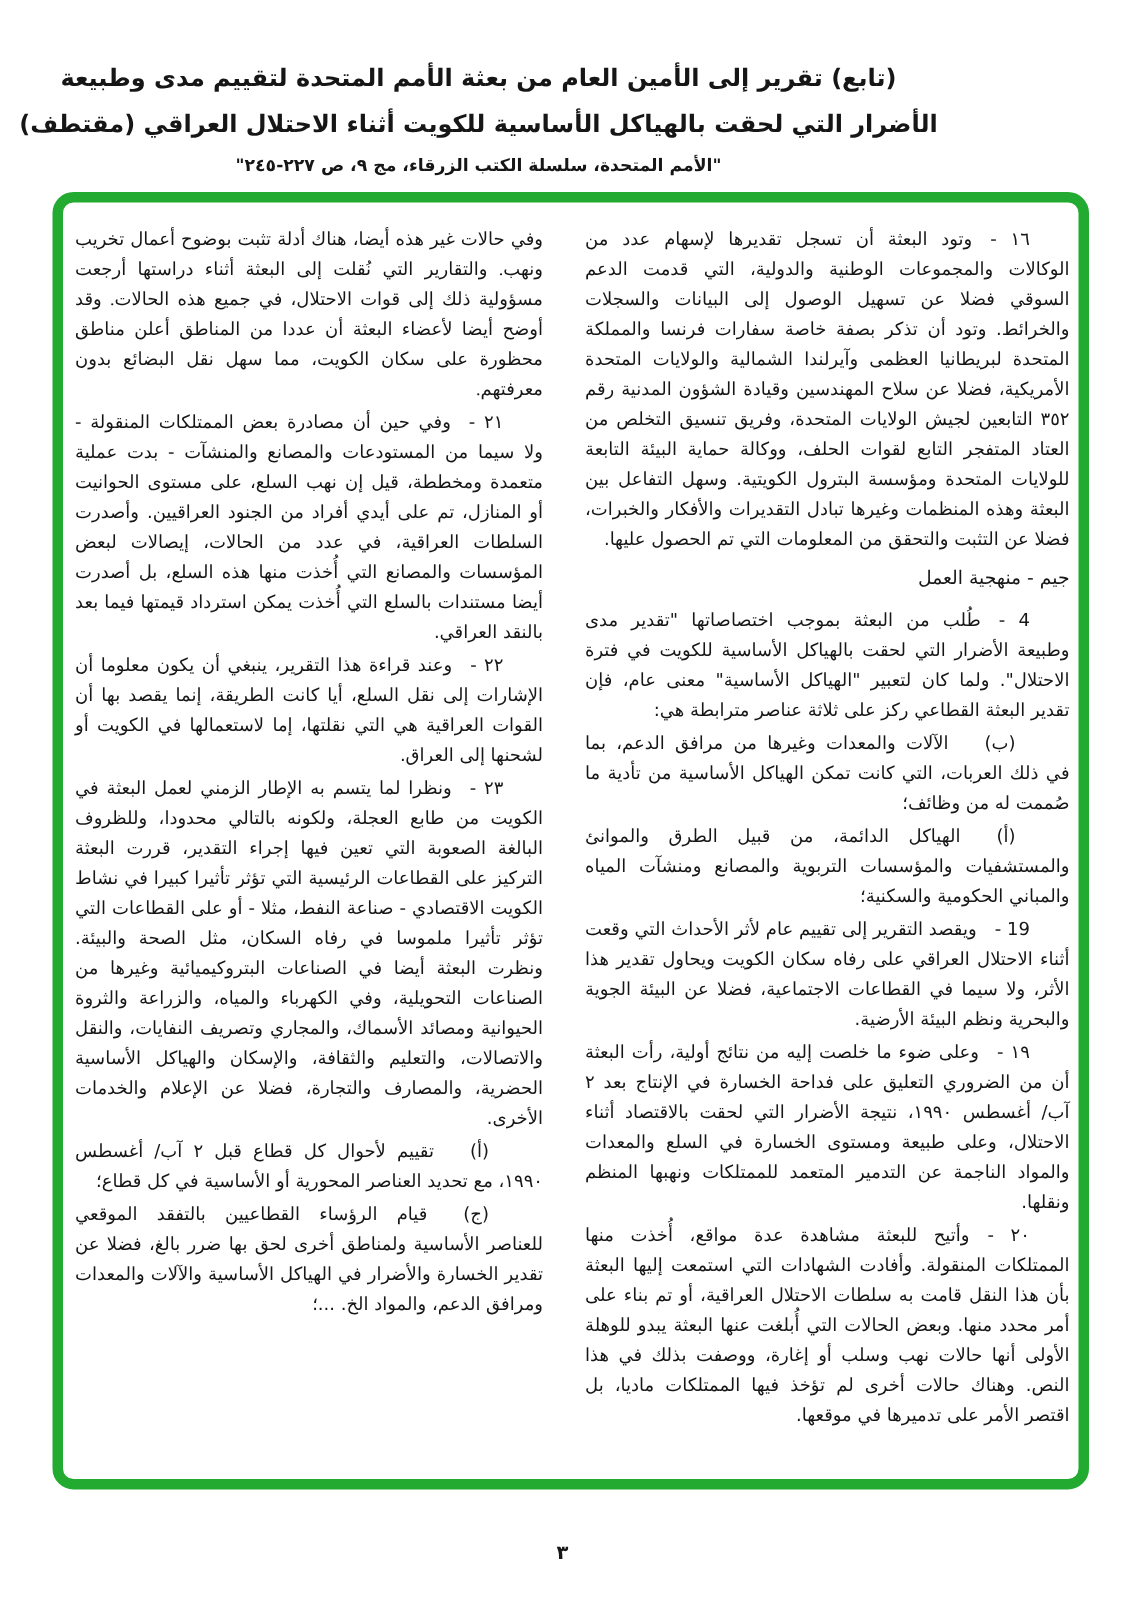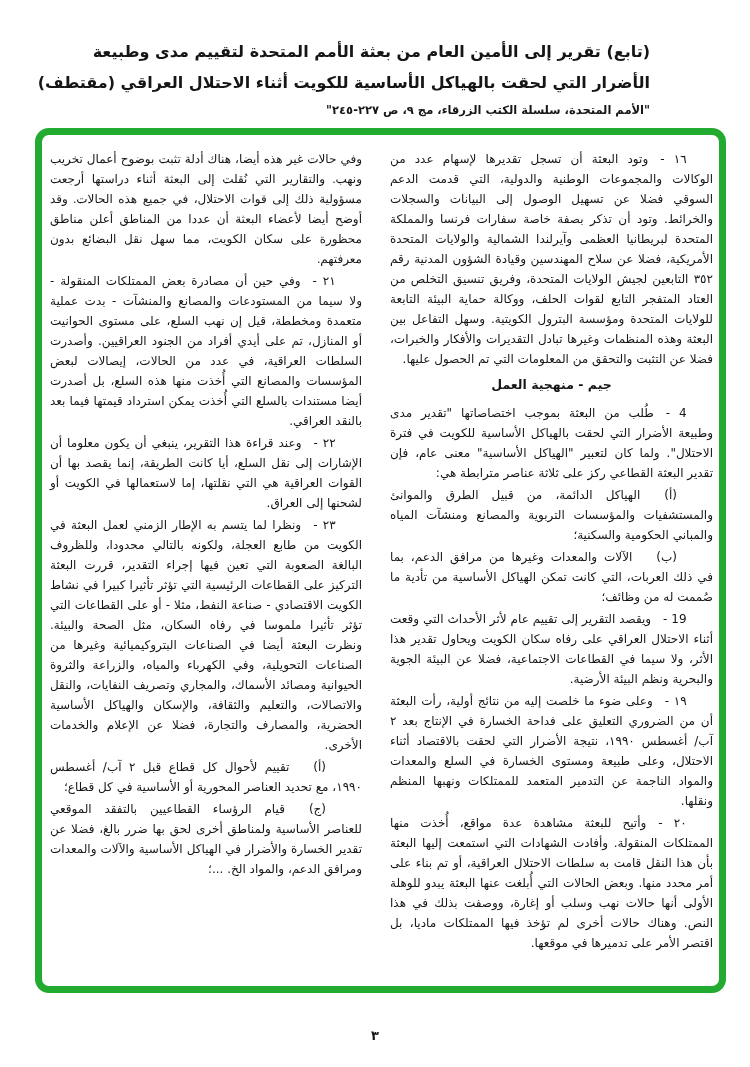--- a/index.html
+++ b/index.html
@@ -13,22 +13,23 @@
     width: 750px;
     height: 1067px;
     background: #ffffff;
     overflow: hidden;
     direction: rtl;
     color: #161616;
   }
   .title-block {
     position: absolute;
     top: 36px;
-    left: 12px;
+    left: 0;
     width: 638px;
+    text-align: center;
   }
   .title-line {
     font-size: 16px;
     font-weight: bold;
     line-height: 31px;
     letter-spacing: 0.2px;
   }
   .citation-line {
     font-size: 11.5px;
     font-weight: bold;
@@ -63,22 +64,21 @@
   }
   .col-first  { width: 323px; }
   .col-second { width: 312px; }
   .para {
     margin: 0 0 2px 0;
   }
   .para-numbered { text-indent: 2.2em; }
   .para-subitem  { text-indent: 3.0em; }
   .para-plain    { text-indent: 0; font-family: Liberation Serif, serif; }
   .section-heading {
-    text-align: center;
-    font-weight: bold;
+    font-weight: normal;
     font-size: 12.5px;
     margin: 6px 0 8px 0;
     text-indent: 0;
   }
   .page-number {
     position: absolute;
     top: 1028px;
     left: 0;
     width: 750px;
     text-align: center;
@@ -97,22 +97,22 @@
     <div class="citation-line">"الأمم المتحدة، سلسلة الكتب الزرقاء، مج ٩، ص ٢٢٧-٢٤٥"</div>
   </header>
 
   <div class="frame">
     <div class="cols">
 
       <section class="col col-first">
         <p class="para para-numbered">١٦ - وتود البعثة أن تسجل تقديرها لإسهام عدد من الوكالات والمجموعات الوطنية والدولية، التي قدمت الدعم السوقي فضلا عن تسهيل الوصول إلى البيانات والسجلات والخرائط. وتود أن تذكر بصفة خاصة سفارات فرنسا والمملكة المتحدة لبريطانيا العظمى وآيرلندا الشمالية والولايات المتحدة الأمريكية، فضلا عن سلاح المهندسين وقيادة الشؤون المدنية رقم ٣٥٢ التابعين لجيش الولايات المتحدة، وفريق تنسيق التخلص من العتاد المتفجر التابع لقوات الحلف، ووكالة حماية البيئة التابعة للولايات المتحدة ومؤسسة البترول الكويتية. وسهل التفاعل بين البعثة وهذه المنظمات وغيرها تبادل التقديرات والأفكار والخبرات، فضلا عن التثبت والتحقق من المعلومات التي تم الحصول عليها.</p>
         <p class="para section-heading">جيم - منهجية العمل</p>
         <p class="para para-numbered">4 - طُلب من البعثة بموجب اختصاصاتها "تقدير مدى وطبيعة الأضرار التي لحقت بالهياكل الأساسية للكويت في فترة الاحتلال". ولما كان لتعبير "الهياكل الأساسية" معنى عام، فإن تقدير البعثة القطاعي ركز على ثلاثة عناصر مترابطة هي:</p>
+        <p class="para para-subitem">(ب)  الآلات والمعدات وغيرها من مرافق الدعم، بما في ذلك العربات، التي كانت تمكن الهياكل الأساسية من تأدية ما صُممت له من وظائف؛</p>
         <p class="para para-subitem">(أ)  الهياكل الدائمة، من قبيل الطرق والموانئ والمستشفيات والمؤسسات التربوية والمصانع ومنشآت المياه والمباني الحكومية والسكنية؛</p>
-        <p class="para para-subitem">(ب)  الآلات والمعدات وغيرها من مرافق الدعم، بما في ذلك العربات، التي كانت تمكن الهياكل الأساسية من تأدية ما صُممت له من وظائف؛</p>
         <p class="para para-numbered">19 - ويقصد التقرير إلى تقييم عام لأثر الأحداث التي وقعت أثناء الاحتلال العراقي على رفاه سكان الكويت ويحاول تقدير هذا الأثر، ولا سيما في القطاعات الاجتماعية، فضلا عن البيئة الجوية والبحرية ونظم البيئة الأرضية.</p>
         <p class="para para-numbered">١٩ - وعلى ضوء ما خلصت إليه من نتائج أولية، رأت البعثة أن من الضروري التعليق على فداحة الخسارة في الإنتاج بعد ٢ آب/ أغسطس ١٩٩٠، نتيجة الأضرار التي لحقت بالاقتصاد أثناء الاحتلال، وعلى طبيعة ومستوى الخسارة في السلع والمعدات والمواد الناجمة عن التدمير المتعمد للممتلكات ونهبها المنظم ونقلها.</p>
         <p class="para para-numbered">٢٠ - وأتيح للبعثة مشاهدة عدة مواقع، أُخذت منها الممتلكات المنقولة. وأفادت الشهادات التي استمعت إليها البعثة بأن هذا النقل قامت به سلطات الاحتلال العراقية، أو تم بناء على أمر محدد منها. وبعض الحالات التي أُبلغت عنها البعثة يبدو للوهلة الأولى أنها حالات نهب وسلب أو إغارة، ووصفت بذلك في هذا النص. وهناك حالات أخرى لم تؤخذ فيها الممتلكات ماديا، بل اقتصر الأمر على تدميرها في موقعها.</p>
       </section>
 
       <section class="col col-second">
         <p class="para para-plain">وفي حالات غير هذه أيضا، هناك أدلة تثبت بوضوح أعمال تخريب ونهب. والتقارير التي نُقلت إلى البعثة أثناء دراستها أرجعت مسؤولية ذلك إلى قوات الاحتلال، في جميع هذه الحالات. وقد أوضح أيضا لأعضاء البعثة أن عددا من المناطق أعلن مناطق محظورة على سكان الكويت، مما سهل نقل البضائع بدون معرفتهم.</p>
         <p class="para para-numbered">٢١ - وفي حين أن مصادرة بعض الممتلكات المنقولة - ولا سيما من المستودعات والمصانع والمنشآت - بدت عملية متعمدة ومخططة، قيل إن نهب السلع، على مستوى الحوانيت أو المنازل، تم على أيدي أفراد من الجنود العراقيين. وأصدرت السلطات العراقية، في عدد من الحالات، إيصالات لبعض المؤسسات والمصانع التي أُخذت منها هذه السلع، بل أصدرت أيضا مستندات بالسلع التي أُخذت يمكن استرداد قيمتها فيما بعد بالنقد العراقي.</p>
         <p class="para para-numbered">٢٢ - وعند قراءة هذا التقرير، ينبغي أن يكون معلوما أن الإشارات إلى نقل السلع، أيا كانت الطريقة، إنما يقصد بها أن القوات العراقية هي التي نقلتها، إما لاستعمالها في الكويت أو لشحنها إلى العراق.</p>
         <p class="para para-numbered">٢٣ - ونظرا لما يتسم به الإطار الزمني لعمل البعثة في الكويت من طابع العجلة، ولكونه بالتالي محدودا، وللظروف البالغة الصعوبة التي تعين فيها إجراء التقدير، قررت البعثة التركيز على القطاعات الرئيسية التي تؤثر تأثيرا كبيرا في نشاط الكويت الاقتصادي - صناعة النفط، مثلا - أو على القطاعات التي تؤثر تأثيرا ملموسا في رفاه السكان، مثل الصحة والبيئة. ونظرت البعثة أيضا في الصناعات البتروكيميائية وغيرها من الصناعات التحويلية، وفي الكهرباء والمياه، والزراعة والثروة الحيوانية ومصائد الأسماك، والمجاري وتصريف النفايات، والنقل والاتصالات، والتعليم والثقافة، والإسكان والهياكل الأساسية الحضرية، والمصارف والتجارة، فضلا عن الإعلام والخدمات الأخرى.</p>

